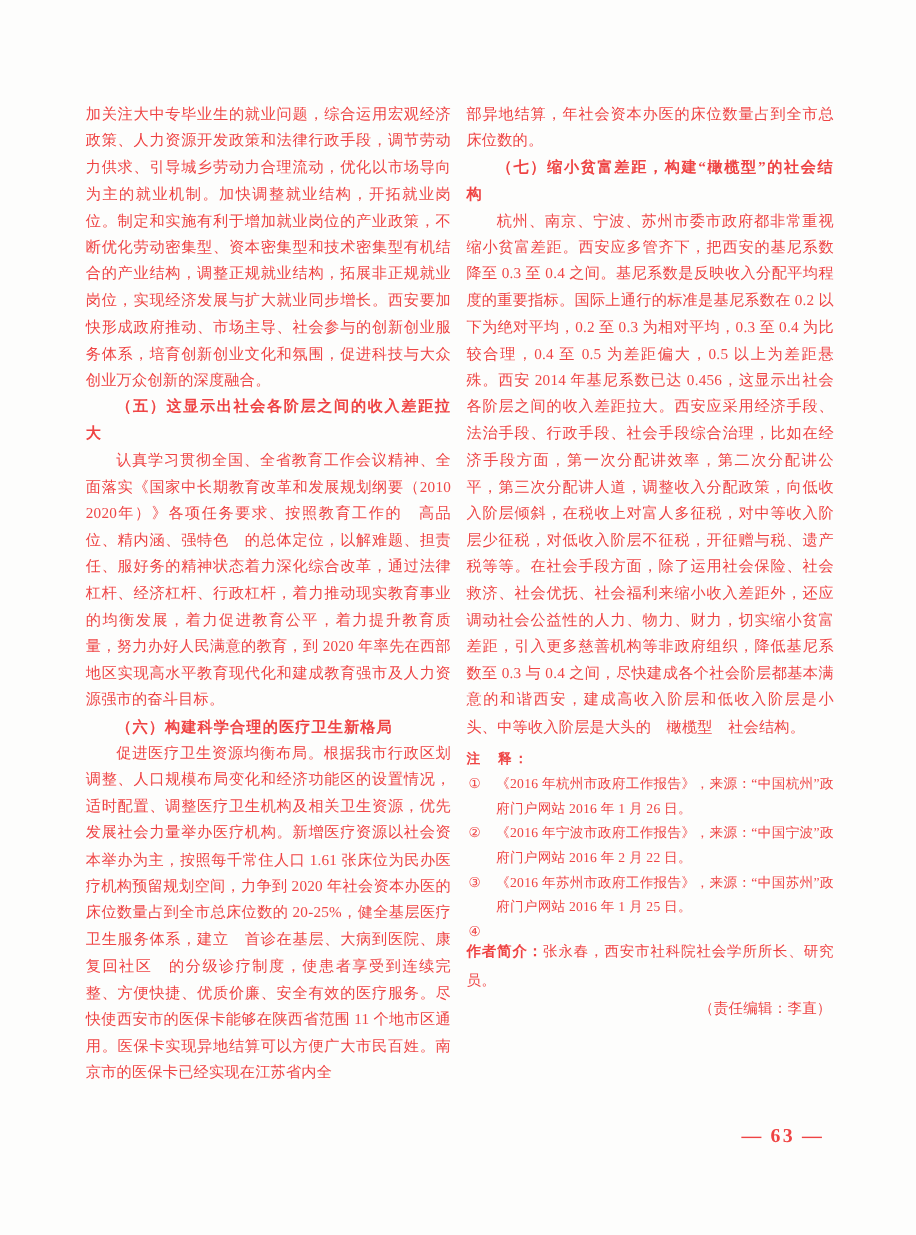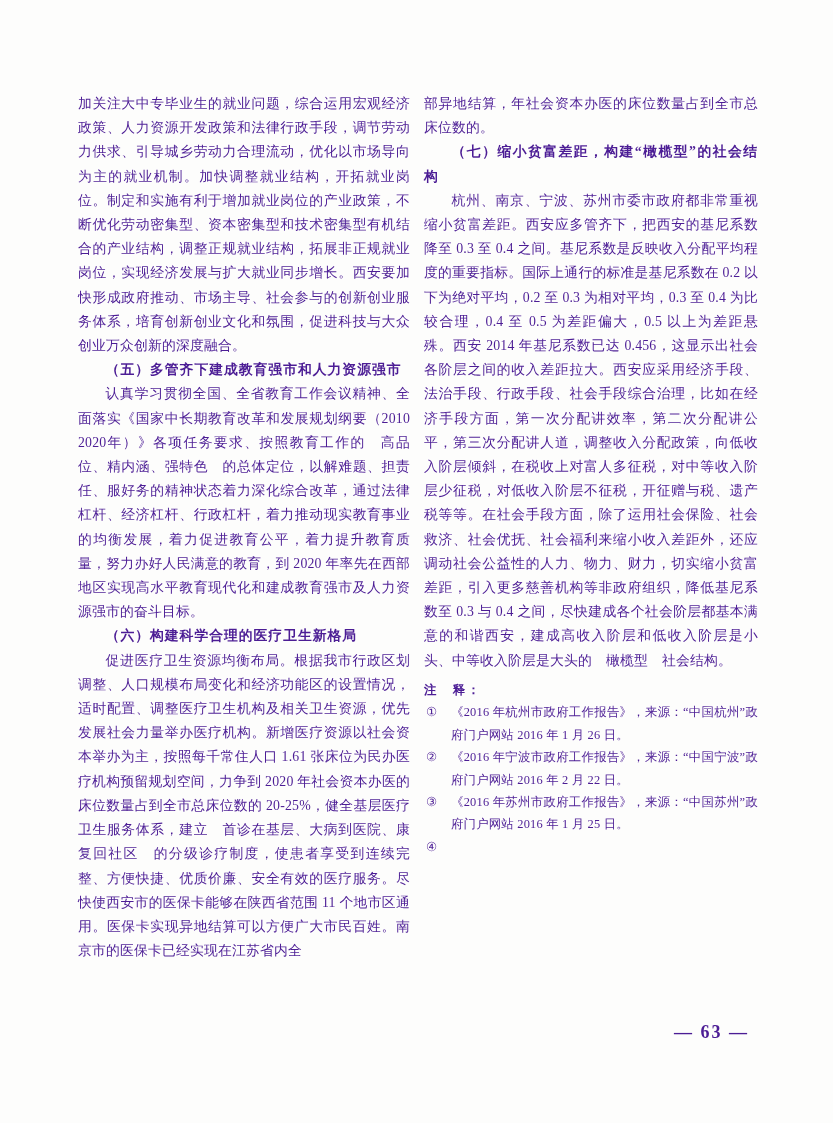--- a/index.html
+++ b/index.html
@@ -1,21 +1,21 @@
 <!DOCTYPE html>
 <html><head>
 <meta charset="utf-8">
 <style>
   html, body { margin: 0; padding: 0; background: #e9e9e9; }
   .sheet {
     position: relative;
     width: 833px; height: 1123px;
     margin: 0 auto;
     background: #fdfdfc;
-    color: #4c1d95;
+    color: #ef4444;
     font-family: "Liberation Serif", "DejaVu Serif", serif;
     overflow: hidden;
   }
   .col {
     position: absolute;
     top: 92px;
     font-size: 13.8px;
     line-height: 24.2px;
     text-align: justify;
     text-justify: inter-ideograph;
@@ -53,21 +53,21 @@
     letter-spacing: 2px;
   }
 </style>
 </head>
 <body>
 
 <div class="sheet">
 
   <div class="col col-left">
     <p class="bodytext">加关注大中专毕业生的就业问题，综合运用宏观经济政策、人力资源开发政策和法律行政手段，调节劳动力供求、引导城乡劳动力合理流动，优化以市场导向为主的就业机制。加快调整就业结构，开拓就业岗位。制定和实施有利于增加就业岗位的产业政策，不断优化劳动密集型、资本密集型和技术密集型有机结合的产业结构，调整正规就业结构，拓展非正规就业岗位，实现经济发展与扩大就业同步增长。西安要加快形成政府推动、市场主导、社会参与的创新创业服务体系，培育创新创业文化和氛围，促进科技与大众创业万众创新的深度融合。</p>
-    <p class="heading">（五）多管齐下建成教育强市和人力资源强市</p>
+    <p class="heading">（五）这显示出社会各阶层之间的收入差距拉大</p>
     <p class="bodytext indent">认真学习贯彻全国、全省教育工作会议精神、全面落实《国家中长期教育改革和发展规划纲要（2010　2020年）》各项任务要求、按照教育工作的　高品位、精内涵、强特色　的总体定位，以解难题、担责任、服好务的精神状态着力深化综合改革，通过法律杠杆、经济杠杆、行政杠杆，着力推动现实教育事业的均衡发展，着力促进教育公平，着力提升教育质量，努力办好人民满意的教育，到 2020 年率先在西部地区实现高水平教育现代化和建成教育强市及人力资源强市的奋斗目标。</p>
     <p class="heading">（六）构建科学合理的医疗卫生新格局</p>
     <p class="bodytext indent">促进医疗卫生资源均衡布局。根据我市行政区划调整、人口规模布局变化和经济功能区的设置情况，适时配置、调整医疗卫生机构及相关卫生资源，优先发展社会力量举办医疗机构。新增医疗资源以社会资本举办为主，按照每千常住人口 1.61 张床位为民办医疗机构预留规划空间，力争到 2020 年社会资本办医的床位数量占到全市总床位数的 20-25%，健全基层医疗卫生服务体系，建立　首诊在基层、大病到医院、康复回社区　的分级诊疗制度，使患者享受到连续完整、方便快捷、优质价廉、安全有效的医疗服务。尽快使西安市的医保卡能够在陕西省范围 11 个地市区通用。医保卡实现异地结算可以方便广大市民百姓。南京市的医保卡已经实现在江苏省内全</p>
   </div>
 
   <div class="col col-right">
     <p class="bodytext">部异地结算，年社会资本办医的床位数量占到全市总床位数的。</p>
     <p class="heading">（七）缩小贫富差距，构建“橄榄型”的社会结构</p>
     <p class="bodytext indent">杭州、南京、宁波、苏州市委市政府都非常重视缩小贫富差距。西安应多管齐下，把西安的基尼系数降至 0.3 至 0.4 之间。基尼系数是反映收入分配平均程度的重要指标。国际上通行的标准是基尼系数在 0.2 以下为绝对平均，0.2 至 0.3 为相对平均，0.3 至 0.4 为比较合理，0.4 至 0.5 为差距偏大，0.5 以上为差距悬殊。西安 2014 年基尼系数已达 0.456，这显示出社会各阶层之间的收入差距拉大。西安应采用经济手段、法治手段、行政手段、社会手段综合治理，比如在经济手段方面，第一次分配讲效率，第二次分配讲公平，第三次分配讲人道，调整收入分配政策，向低收入阶层倾斜，在税收上对富人多征税，对中等收入阶层少征税，对低收入阶层不征税，开征赠与税、遗产税等等。在社会手段方面，除了运用社会保险、社会救济、社会优抚、社会福利来缩小收入差距外，还应调动社会公益性的人力、物力、财力，切实缩小贫富差距，引入更多慈善机构等非政府组织，降低基尼系数至 0.3 与 0.4 之间，尽快建成各个社会阶层都基本满意的和谐西安，建成高收入阶层和低收入阶层是小头、中等收入阶层是大头的　橄榄型　社会结构。</p>
 
@@ -84,17 +84,23 @@
       </div>
       <div class="note-item">
         <span class="note-marker">③</span>
         <span class="note-text">《2016 年苏州市政府工作报告》，来源：“中国苏州”政府门户网站 2016 年 1 月 25 日。</span>
       </div>
       <div class="note-item">
         <span class="note-marker">④</span>
       </div>
     </div>
 
+    <div class="author-block">
+      <p class="author-line">
+        <span class="author-label">作者简介：</span><span class="author-text">张永春，西安市社科院社会学所所长、研究员。</span>
+      </p>
+      <p class="editor-line">（责任编辑：李直）</p>
+    </div>
   </div>
 
   <div class="page-number">— 63 —</div>
 
 </div>
 
 </body></html>

